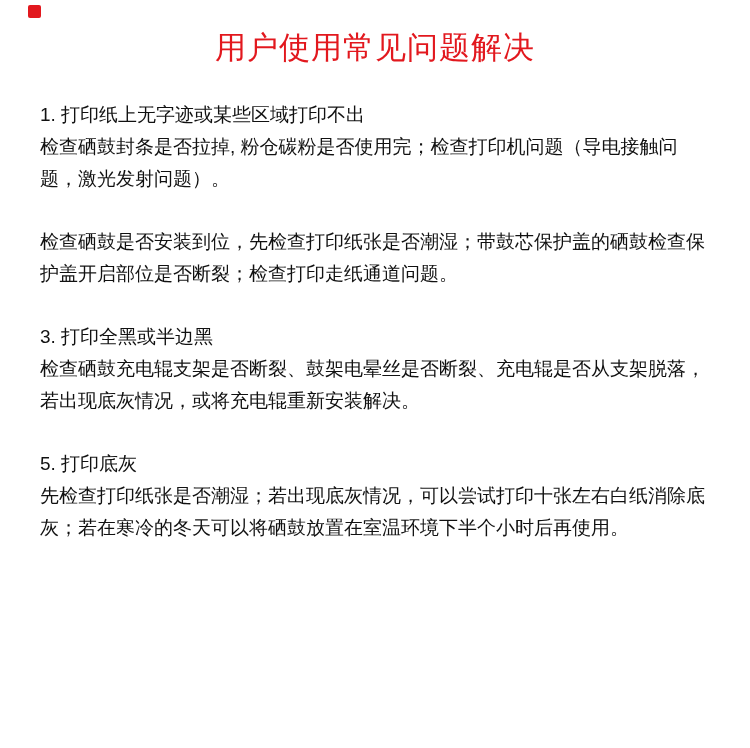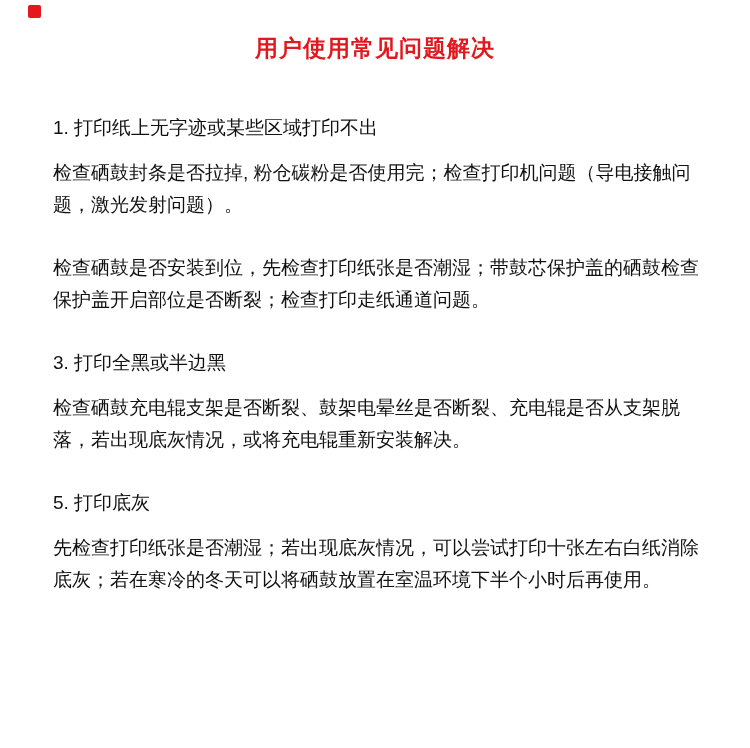--- a/index.html
+++ b/index.html
@@ -22,33 +22,33 @@
     left: 28px;
     top: 5px;
     width: 13px;
     height: 13px;
     border-radius: 2px;
     display: block;
   }
   h1.page-title {
     margin: 0;
     text-align: center;
-    font-size: 23px;
+    font-size: 31px;
     line-height: 40px;
-    font-weight: 700;
+    font-weight: 400;
     letter-spacing: 1px;
   }
   main.faq-content {
     padding: 31px 37px 0 40px;
   }
   section.faq-section {
     margin: 0 0 31px 0;
   }
   section.faq-section p {
-    margin: 13px;
+    margin: 0;
     font-size: 19px;
     line-height: 32px;
     font-weight: 500;
     word-break: break-all;
     text-align: left;
   }
 </style>
 </head>
 <body style="background: rgb(255, 255, 255); color: rgb(17, 17, 17);">
 

